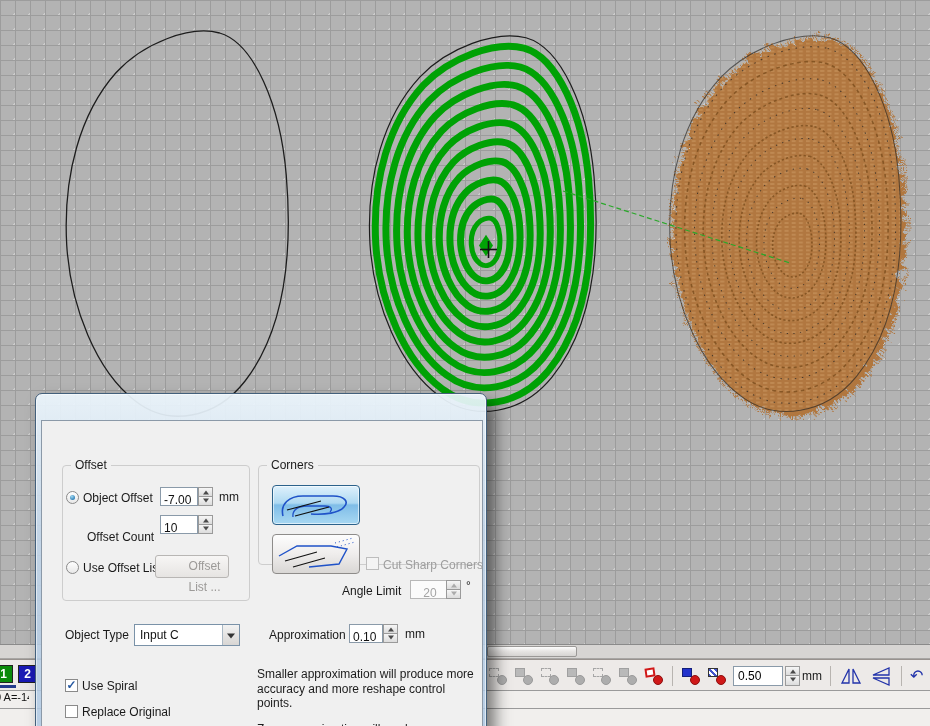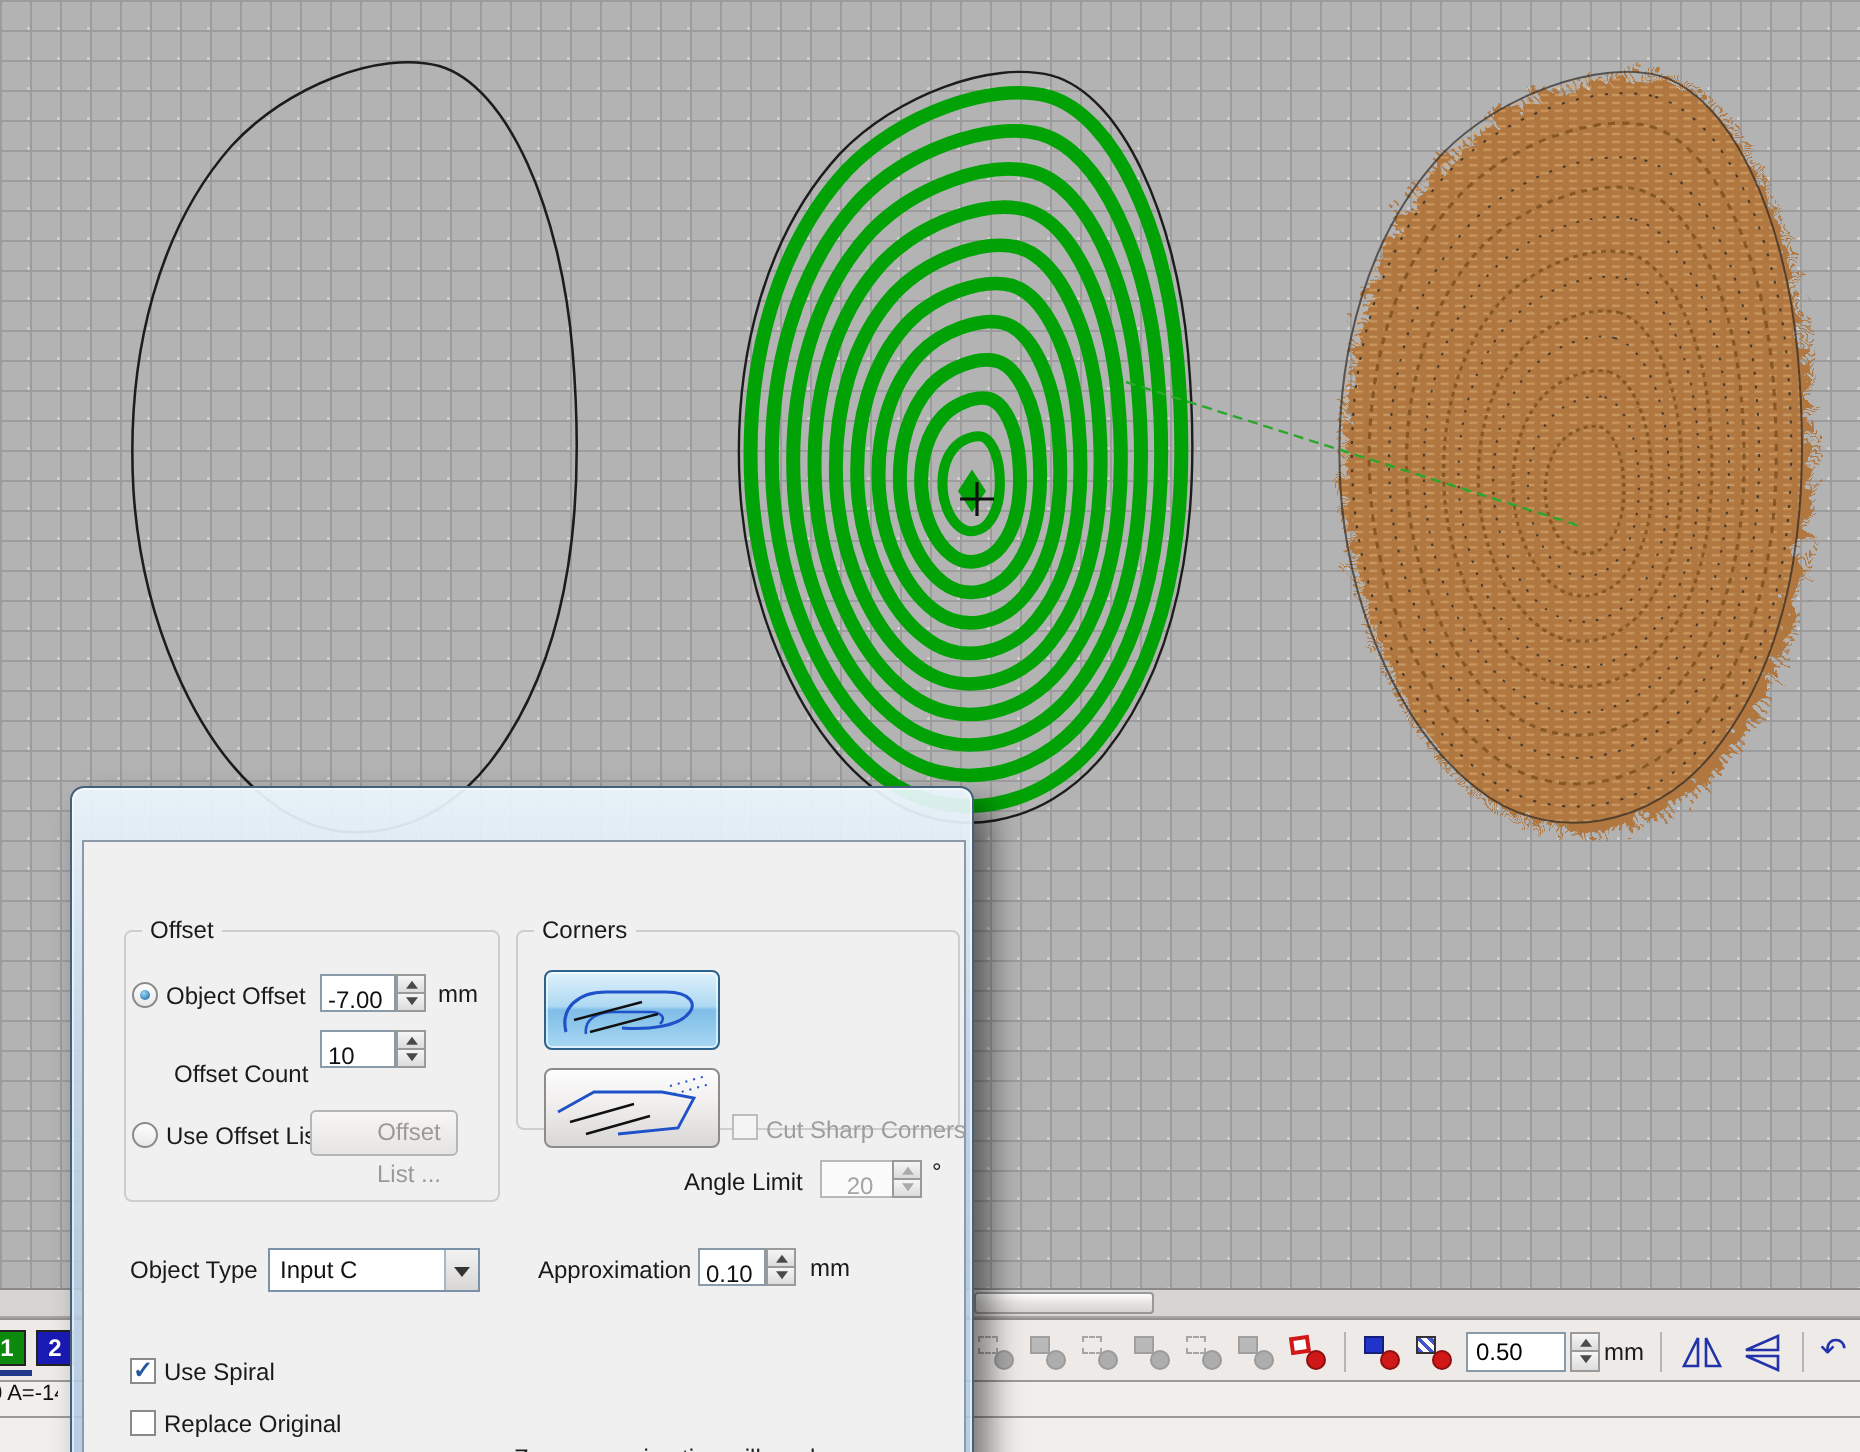--- a/index.html
+++ b/index.html
@@ -338,16 +338,17 @@
       <span class="lbl" style="left:363px;top:206px;">mm</span>
 
       <span class="checkbox" style="left:23px;top:258px;">
         <span>✓</span>
       </span>
       <span class="lbl" style="left:40px;top:258px;">Use Spiral</span>
 
       <span class="checkbox" style="left:23px;top:284px;"></span>
       <span class="lbl" style="left:40px;top:284px;">Replace Original</span>
 
+      <div class="helptext" id="help1">Smaller approximation will produce more accuracy and more reshape control points.</div>
       <div class="helptext" id="help2">Zero approximation will produce a very accurate segmented line. This is ideal for cutting machines.</div>
     </div>
   </div>
 </div>
 
 </body></html>

